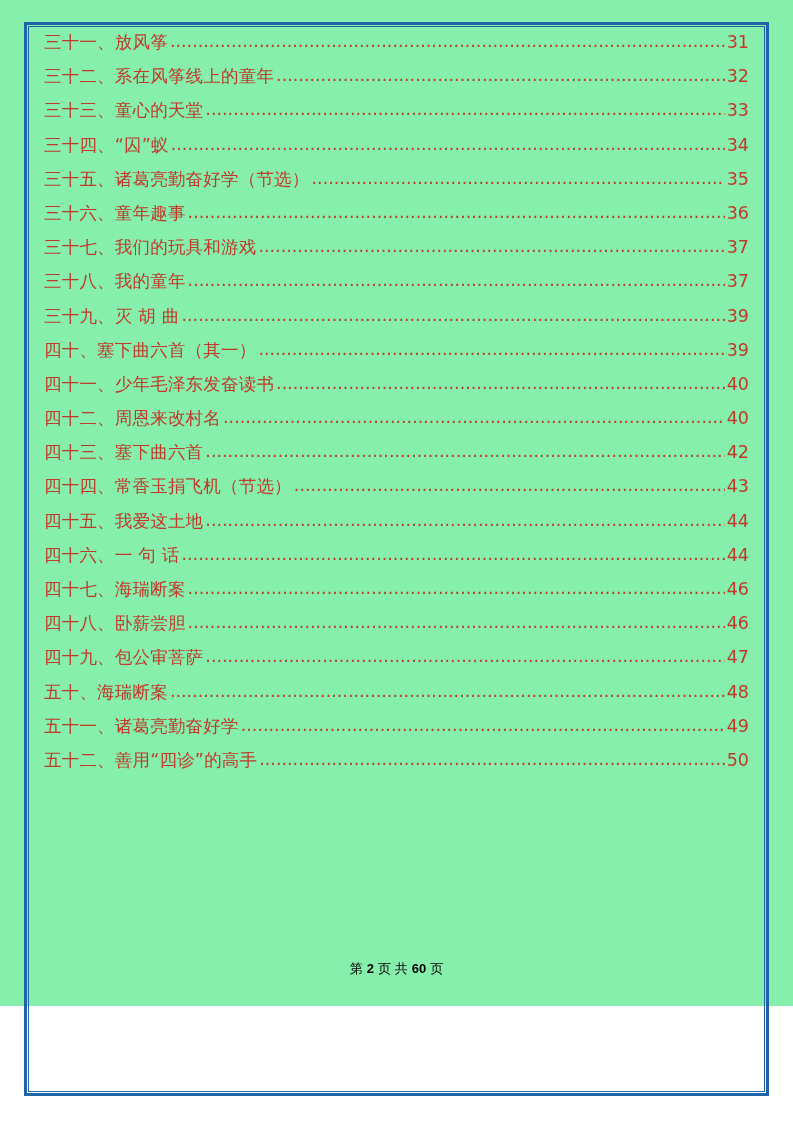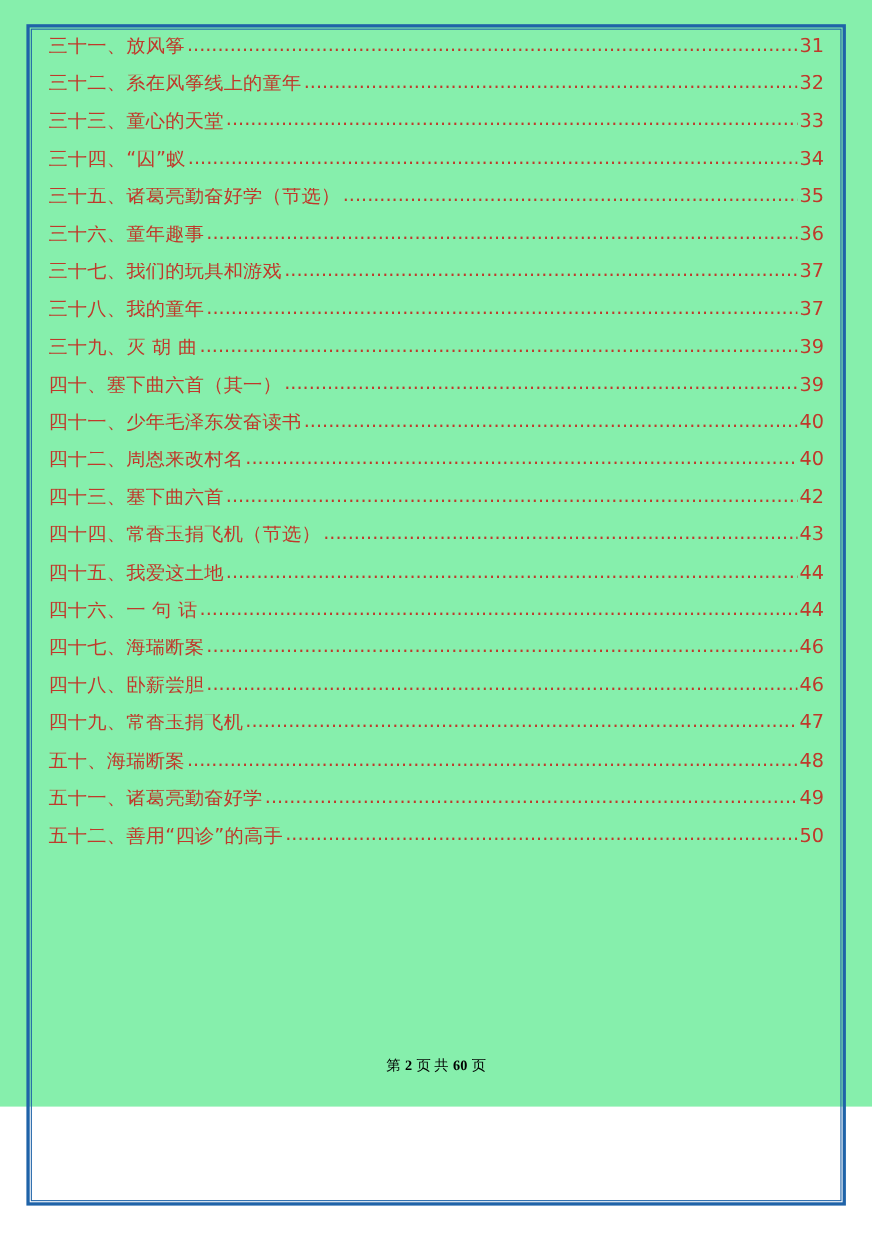--- a/index.html
+++ b/index.html
@@ -96,21 +96,21 @@
     color: #c0392b;
   }
   .footer {
     position: absolute;
     left: 0;
     bottom: 28px;
     width: 793px;
     text-align: center;
     font-size: 13px;
     color: #000000;
-    font-family: Liberation Serif, serif;
+    font-family: Liberation Sans, sans-serif;
   }
   .footer .num {
     font-weight: bold;
     padding: 0 3px;
   }
   .footer .lbl {
     padding: 0 1px;
   }
 </style>
 </head>
@@ -206,21 +206,21 @@
           <span class="toc-title">四十七、海瑞断案</span>
           <span class="toc-dots">....................................................................................................................................................</span>
           <span class="toc-page">46</span>
         </li>
         <li class="toc-item red">
           <span class="toc-title">四十八、卧薪尝胆</span>
           <span class="toc-dots">....................................................................................................................................................</span>
           <span class="toc-page">46</span>
         </li>
         <li class="toc-item red">
-          <span class="toc-title">四十九、常香玉捐飞机</span>
+          <span class="toc-title">四十九、包公审菩萨</span>
           <span class="toc-dots">....................................................................................................................................................</span>
           <span class="toc-page">47</span>
         </li>
         <li class="toc-item red">
           <span class="toc-title">五十、海瑞断案</span>
           <span class="toc-dots">....................................................................................................................................................</span>
           <span class="toc-page">48</span>
         </li>
         <li class="toc-item red">
           <span class="toc-title">五十一、诸葛亮勤奋好学</span>

